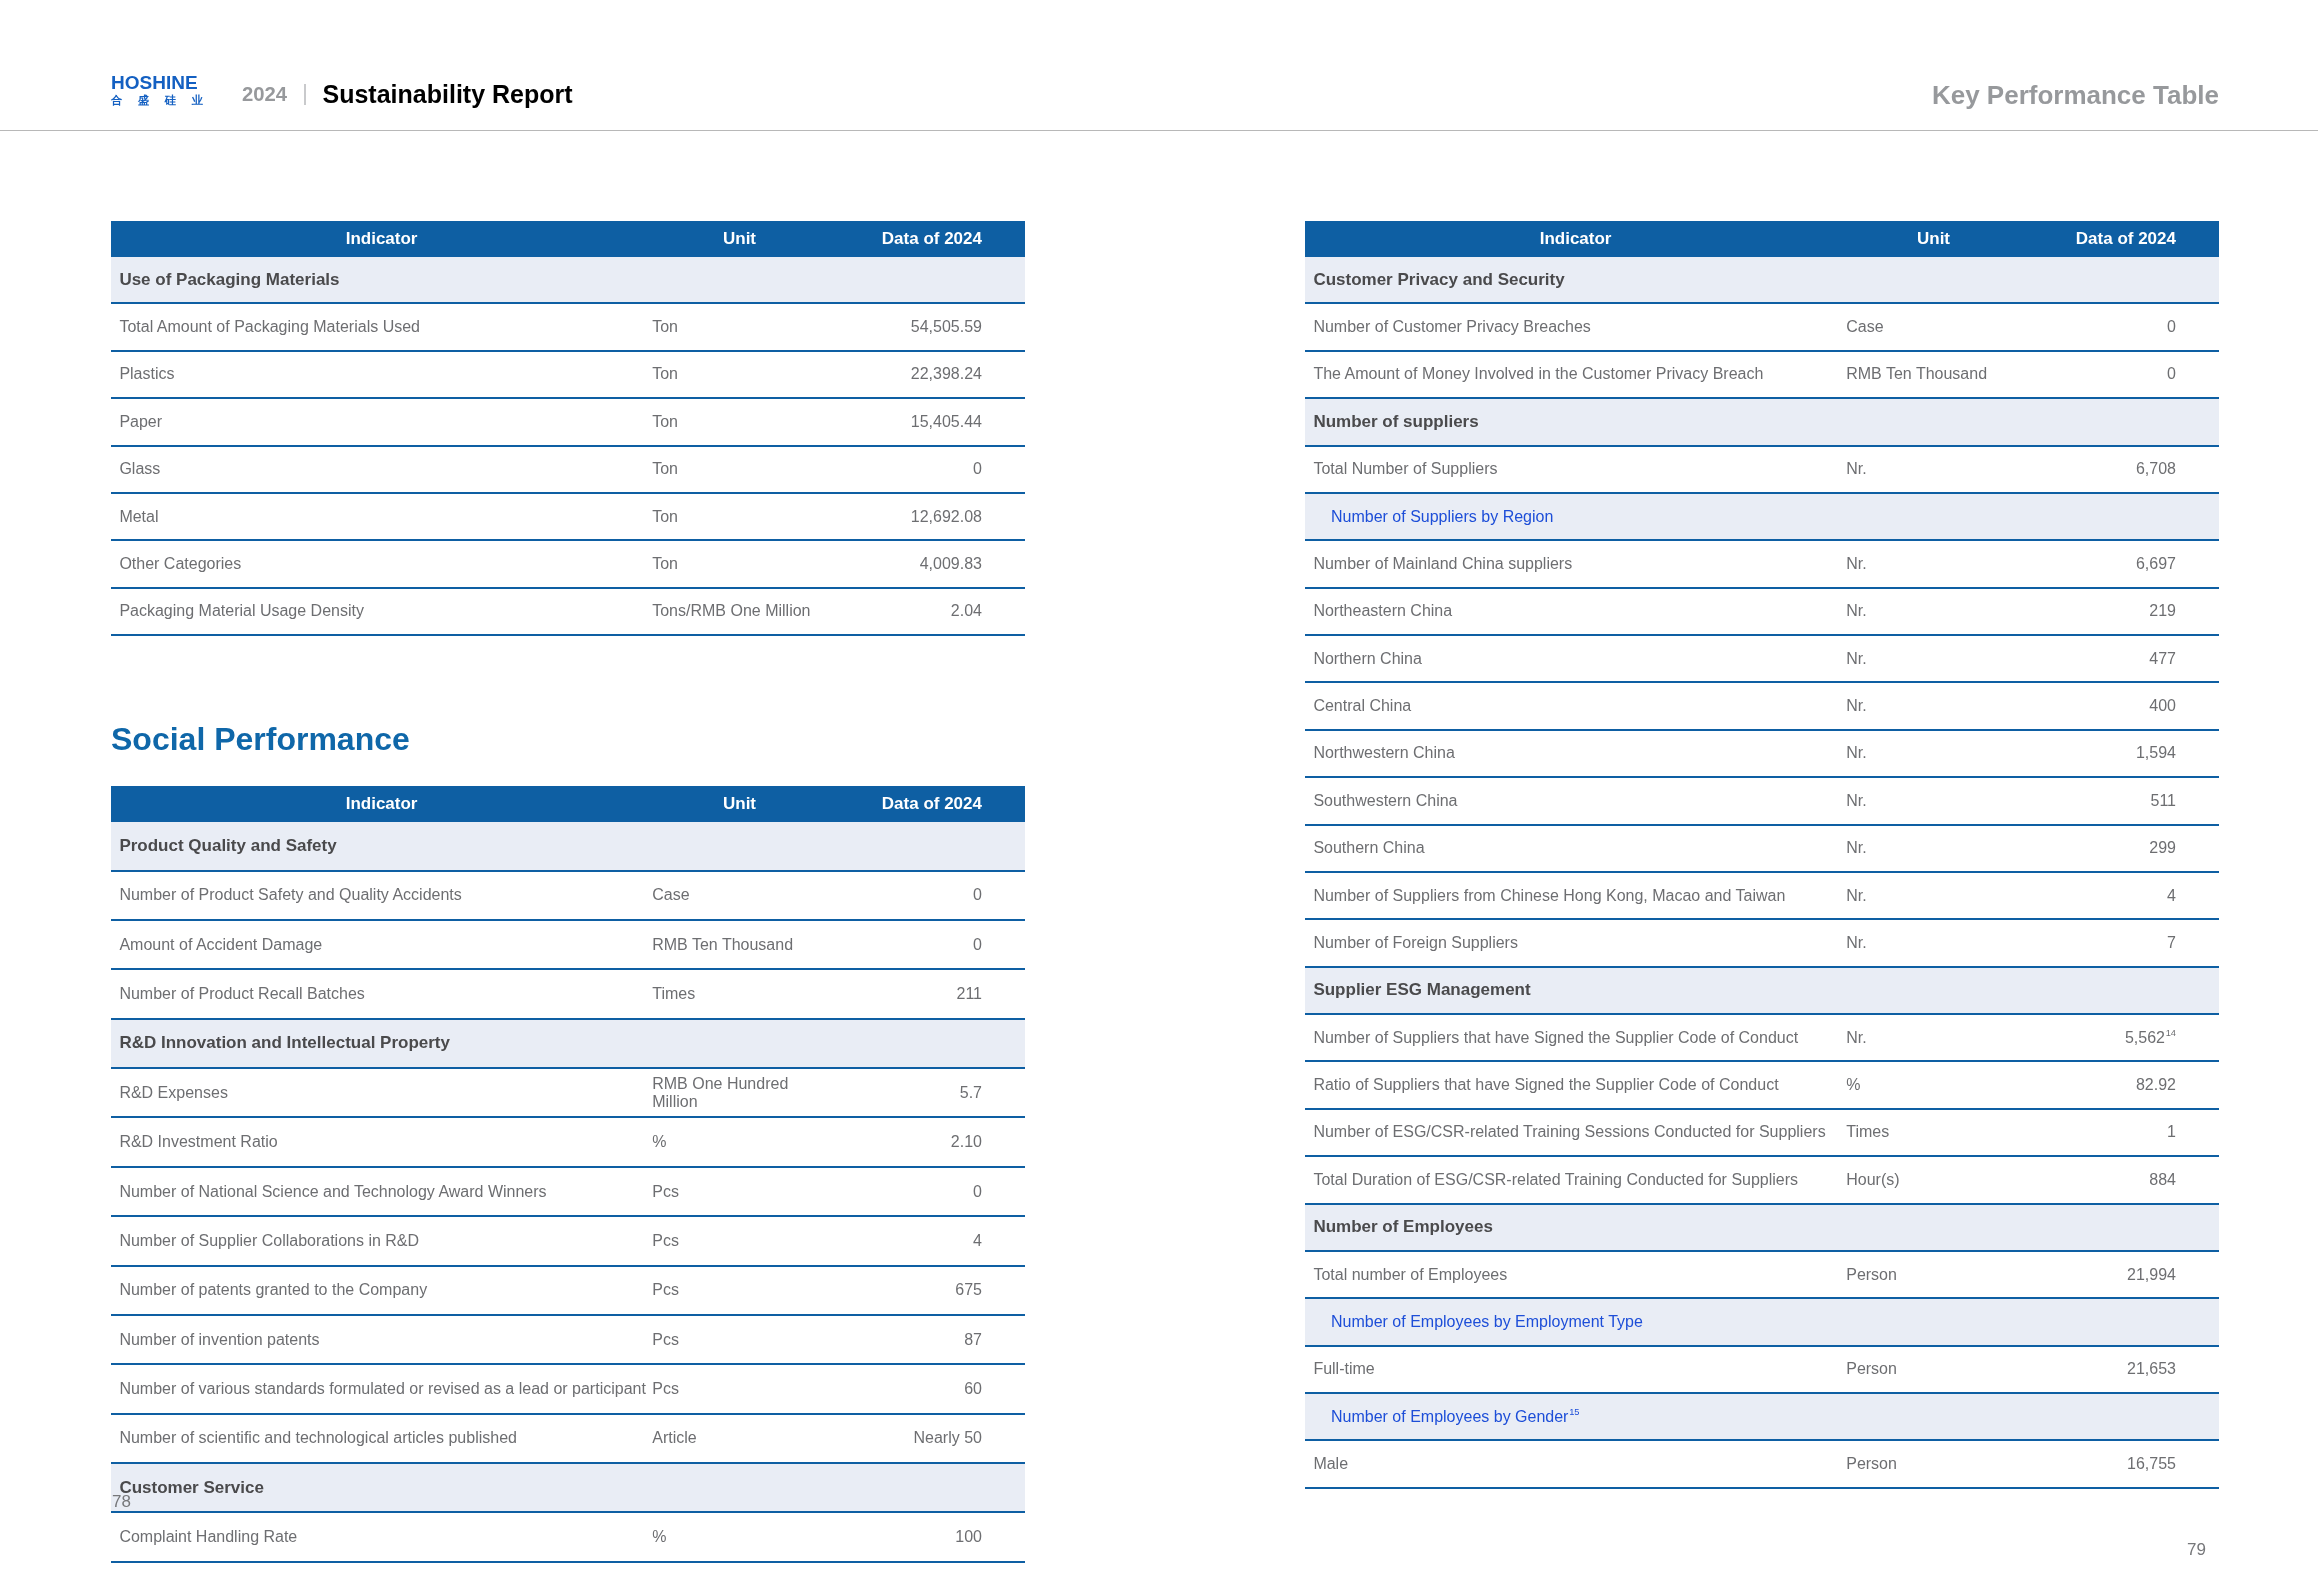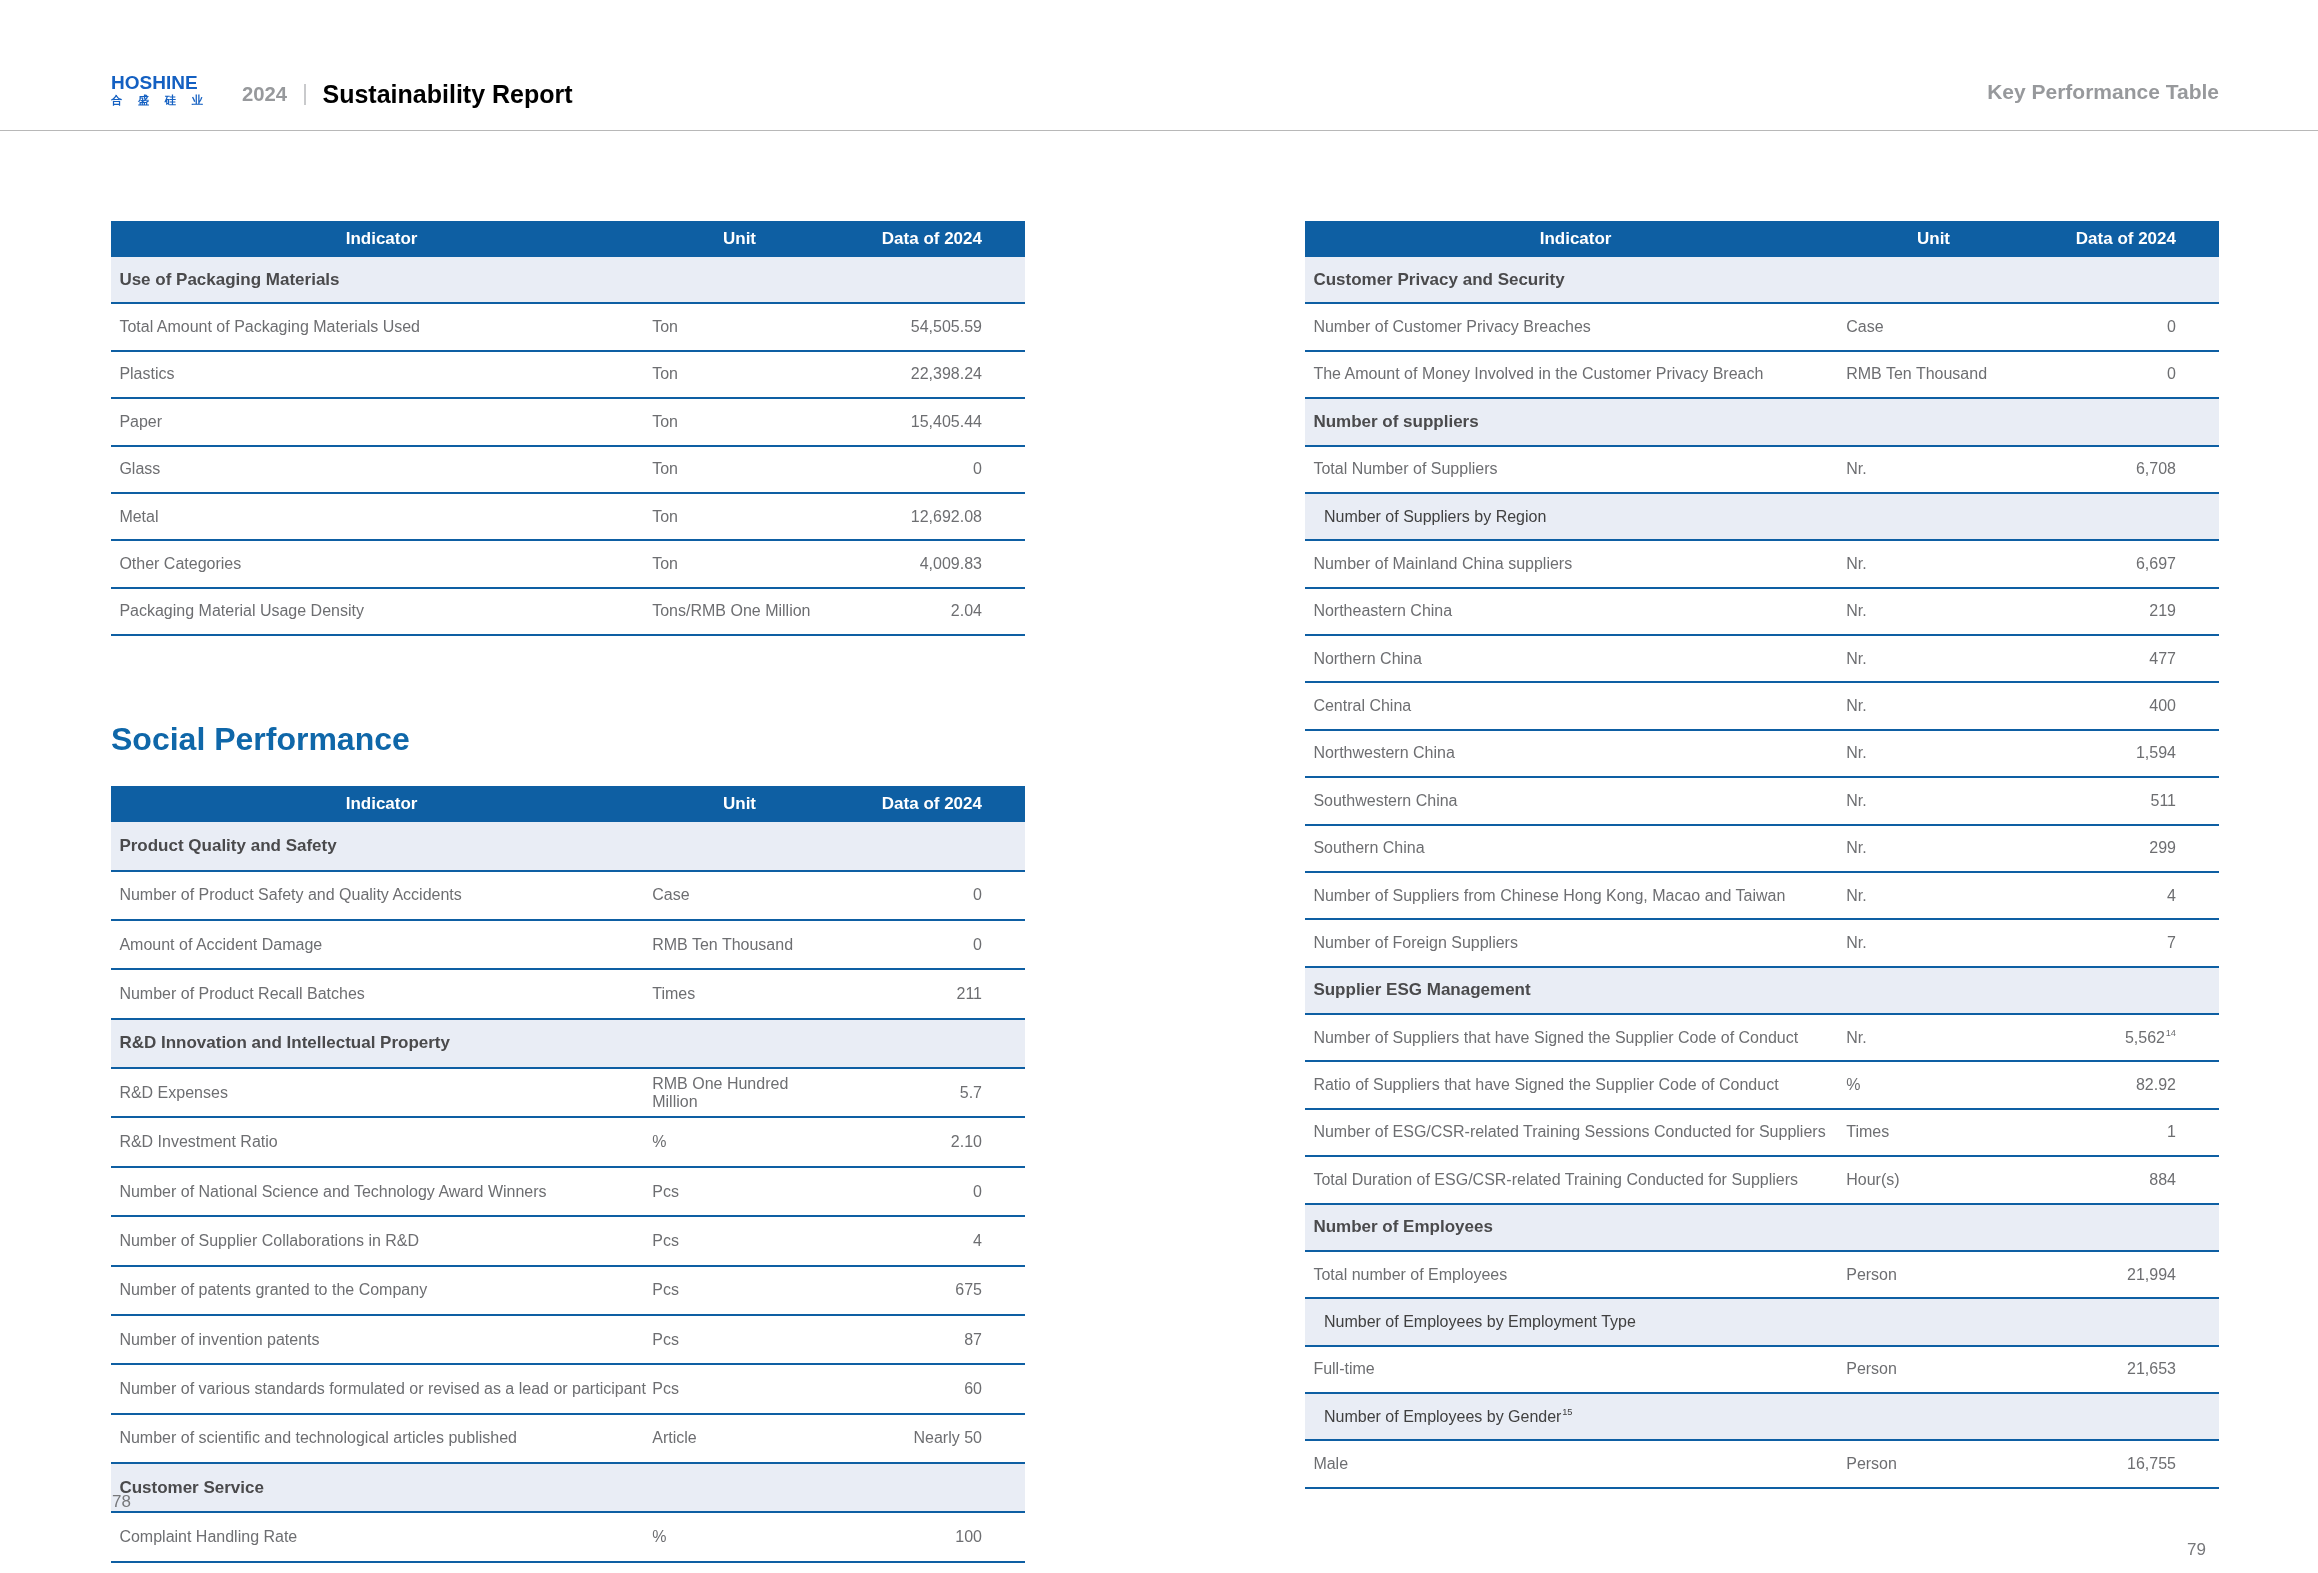--- a/index.html
+++ b/index.html
@@ -19,21 +19,21 @@
   }
   .logo{position:absolute;left:111px;top:73px;color:#1460c2;line-height:1;}
   .logo-en{font-size:19px;font-weight:bold;letter-spacing:0px;}
   .logo-cn{font-size:11.2px;font-weight:bold;letter-spacing:6.3px;margin-top:2.8px;white-space:nowrap;}
   .doc-title{position:absolute;left:242px;top:80px;display:flex;align-items:center;gap:17px;}
   .doc-title .year{font-size:20.3px;font-weight:bold;color:#97999c;}
   .doc-title .vbar{display:inline-block;width:1.4px;height:21px;background:#c9cacc;}
   .doc-title .rtitle{font-size:25px;font-weight:bold;color:#000000;}
   .right-title{
     position:absolute;right:100px;top:80px;
-    font-size:21px;font-weight:bold;color:#97999c;
+    font-size:26px;font-weight:bold;color:#97999c;
   }
   
   .col{position:absolute;width:914px;top:221px;}
   .left-col{left:111px;}
   .right-col{left:1305px;}
   
   table.kpi{width:100%;border-collapse:collapse;table-layout:fixed;}
   table.kpi th{
     background:#0e5fa3;color:#ffffff;font-weight:bold;font-size:17px;
     height:36px;padding:0;vertical-align:middle;
@@ -47,22 +47,22 @@
     vertical-align:middle;padding:4.2px 0 4.2px 0;
   }
   table.kpi .c-ind{padding-left:8.4px;text-align:left;}
   table.kpi .c-unit{text-align:left;white-space:pre-line;}
   table.kpi .c-val{text-align:right;padding-right:43px;}
   table.kpi tr.section td{
     background:#e9edf5;color:#4a4a4c;font-weight:bold;font-size:17px;
     padding-left:8.4px;border-bottom:2.1px solid #0e5fa3;
   }
   table.kpi tr.subsection td{
-    background:#e9edf5;color:#404040;font-weight:normal;font-size:16px;
-    padding-left:19px;border-bottom:2.1px solid #0e5fa3;
+    background:#e9edf5;color:#1d4ed8;font-weight:normal;font-size:16px;
+    padding-left:26px;border-bottom:2.1px solid #0e5fa3;
   }
   #table-social td{height:39px;}
   sup{font-size:58%;vertical-align:super;line-height:0;margin-left:0.7px;}
   
   .social-heading{
     margin:86px 0 29px 0;
     font-size:32px;font-weight:bold;color:#0f67a9;line-height:1.1;
   }
   
   .pageno{position:absolute;top:1492px;font-size:17px;color:#77787b;}

